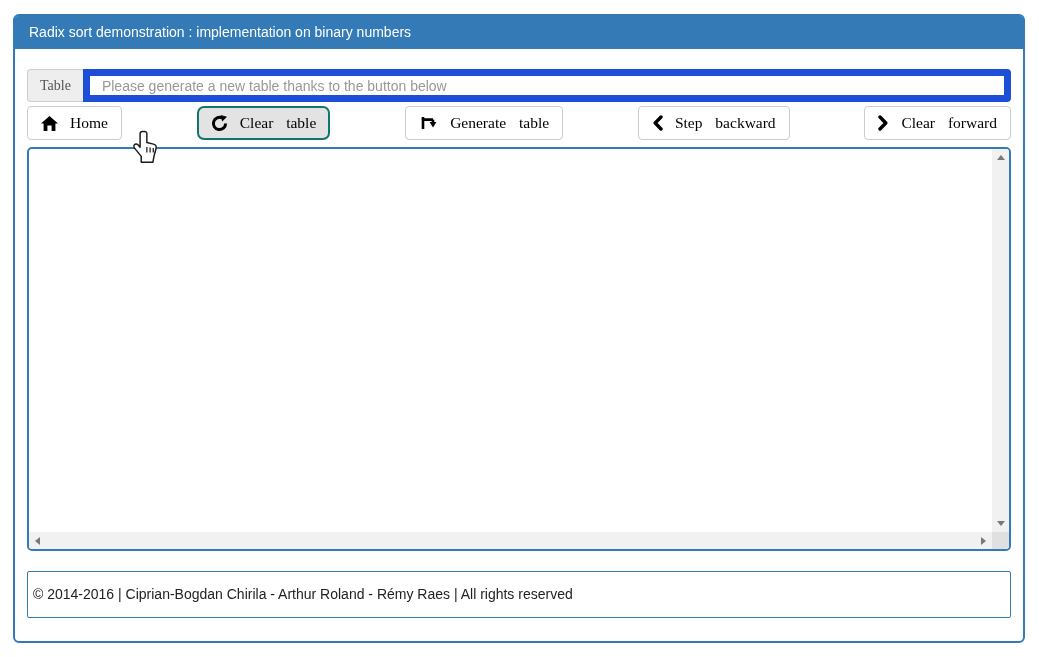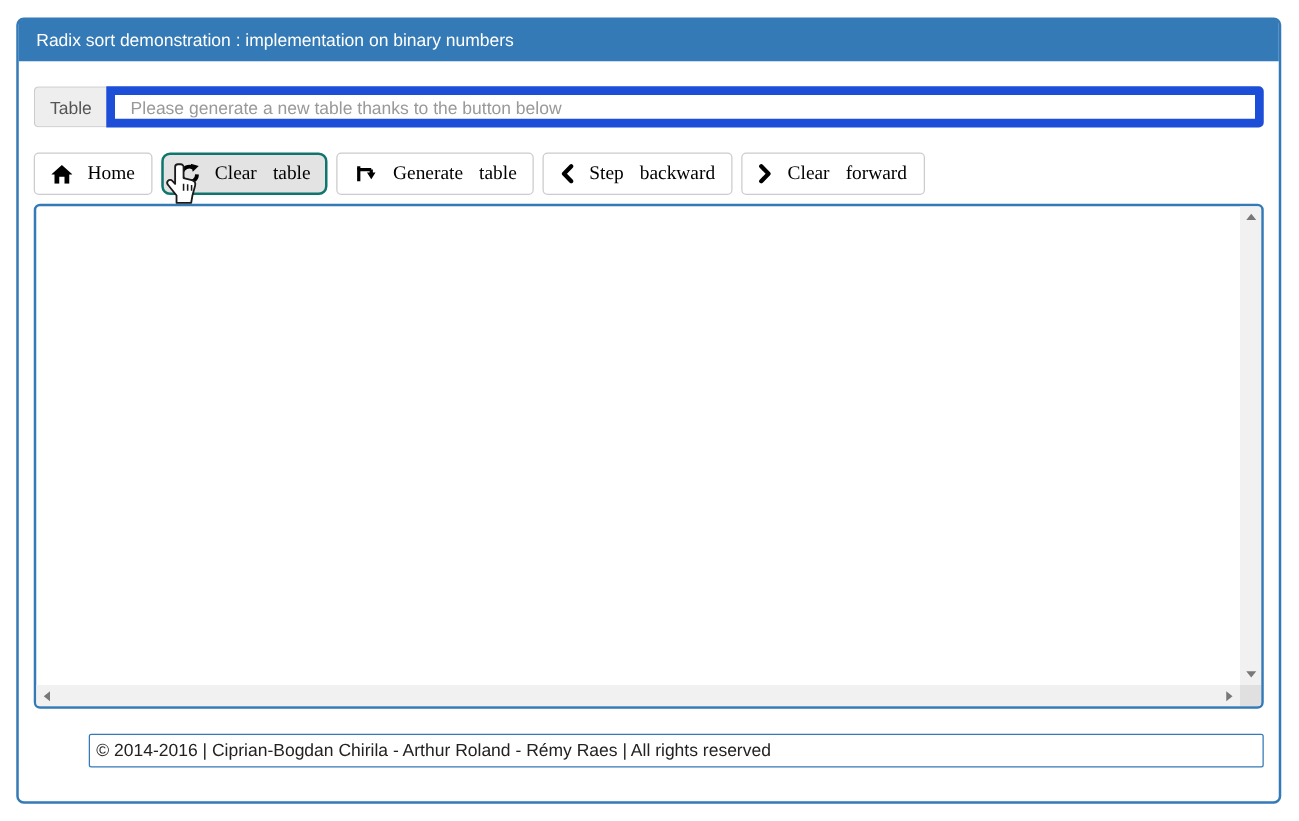--- a/index.html
+++ b/index.html
@@ -17,31 +17,31 @@
     font-size:14px;padding:0 14px;border-radius:3px 3px 0 0;
     white-space:nowrap;overflow:hidden;
   }
   .panel-body{padding:20px 12px 0 12px;}
 
   
   .input-group{display:flex;height:33px;}
   .addon{
     background:#eeeeee;border:1px solid #cccccc;border-right:none;
     border-radius:4px 0 0 4px;color:#555555;padding:0 12px;
-    display:flex;align-items:center;font-size:14px;box-sizing:border-box;
+    display:flex;align-items:center;font-size:14px;box-sizing:border-box;font-family:Liberation Serif, serif;
   }
   .form-input{
     flex:1;border:7px solid #1d4ed8;border-radius:0 4px 4px 0;
     padding:0 12px;font-size:14px;color:#555;outline:none;
     font-family:"Liberation Sans",sans-serif;box-sizing:border-box;height:33px;
   }
   .form-input::placeholder{color:#999999;opacity:1;}
 
   
-  .toolbar{margin-top:20px;display:flex;gap:7px;align-items:center;}
+  .toolbar{margin-top:4px;display:flex;gap:7px;align-items:center;justify-content:space-between;}
   .btn{
     display:inline-flex;align-items:center;gap:12px;height:34px;
     padding:0 13px;background:#ffffff;border:1px solid #cccccc;
     border-radius:4px;cursor:pointer;box-sizing:border-box;
     font-family:"Liberation Serif",serif;font-size:15.5px;color:#000;
   }
   .btn .btn-label{word-spacing:9px;white-space:nowrap;}
   .btn.focused{
     background:#e3e3e3;border:2px solid #0f766e;border-radius:7px;
     padding:0 12px;
@@ -69,22 +69,22 @@
   .sb-btn.right{right:0;top:0;}
   .tri{width:0;height:0;display:block;}
   .tri-up{border-left:4px solid transparent;border-right:4px solid transparent;border-bottom:5px solid #787878;}
   .tri-down{border-left:4px solid transparent;border-right:4px solid transparent;border-top:5px solid #787878;}
   .tri-left{border-top:4px solid transparent;border-bottom:4px solid transparent;border-right:5px solid #787878;}
   .tri-right{border-top:4px solid transparent;border-bottom:4px solid transparent;border-left:5px solid #787878;}
 
   
   .footer-box{
     margin-top:20px;border:1px solid #337ab7;border-radius:2px;
-    padding:4px 5px;font-size:14px;color:#222222;line-height:17px;
-    white-space:nowrap;overflow:hidden;box-sizing:border-box;margin-left:44px;
+    padding:14px 5px;font-size:14px;color:#222222;line-height:17px;
+    white-space:nowrap;overflow:hidden;box-sizing:border-box;
   }
 
   
   .cursor{position:absolute;left:132px;top:130px;pointer-events:none;z-index:50;}
 </style>
 </head>
 <body>
 
 <div class="panel">
 

